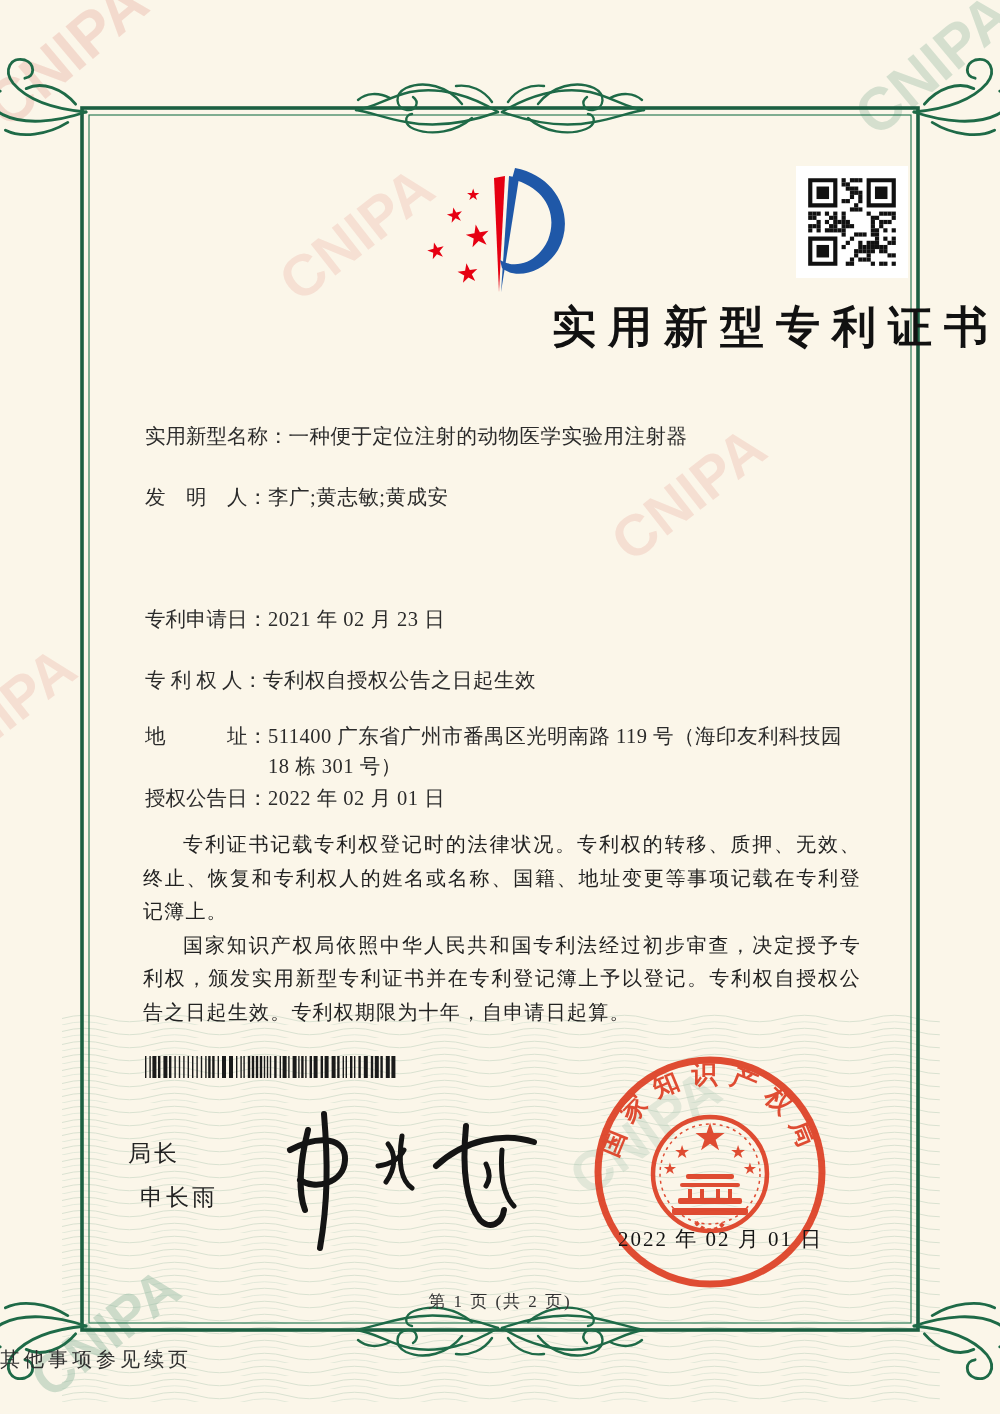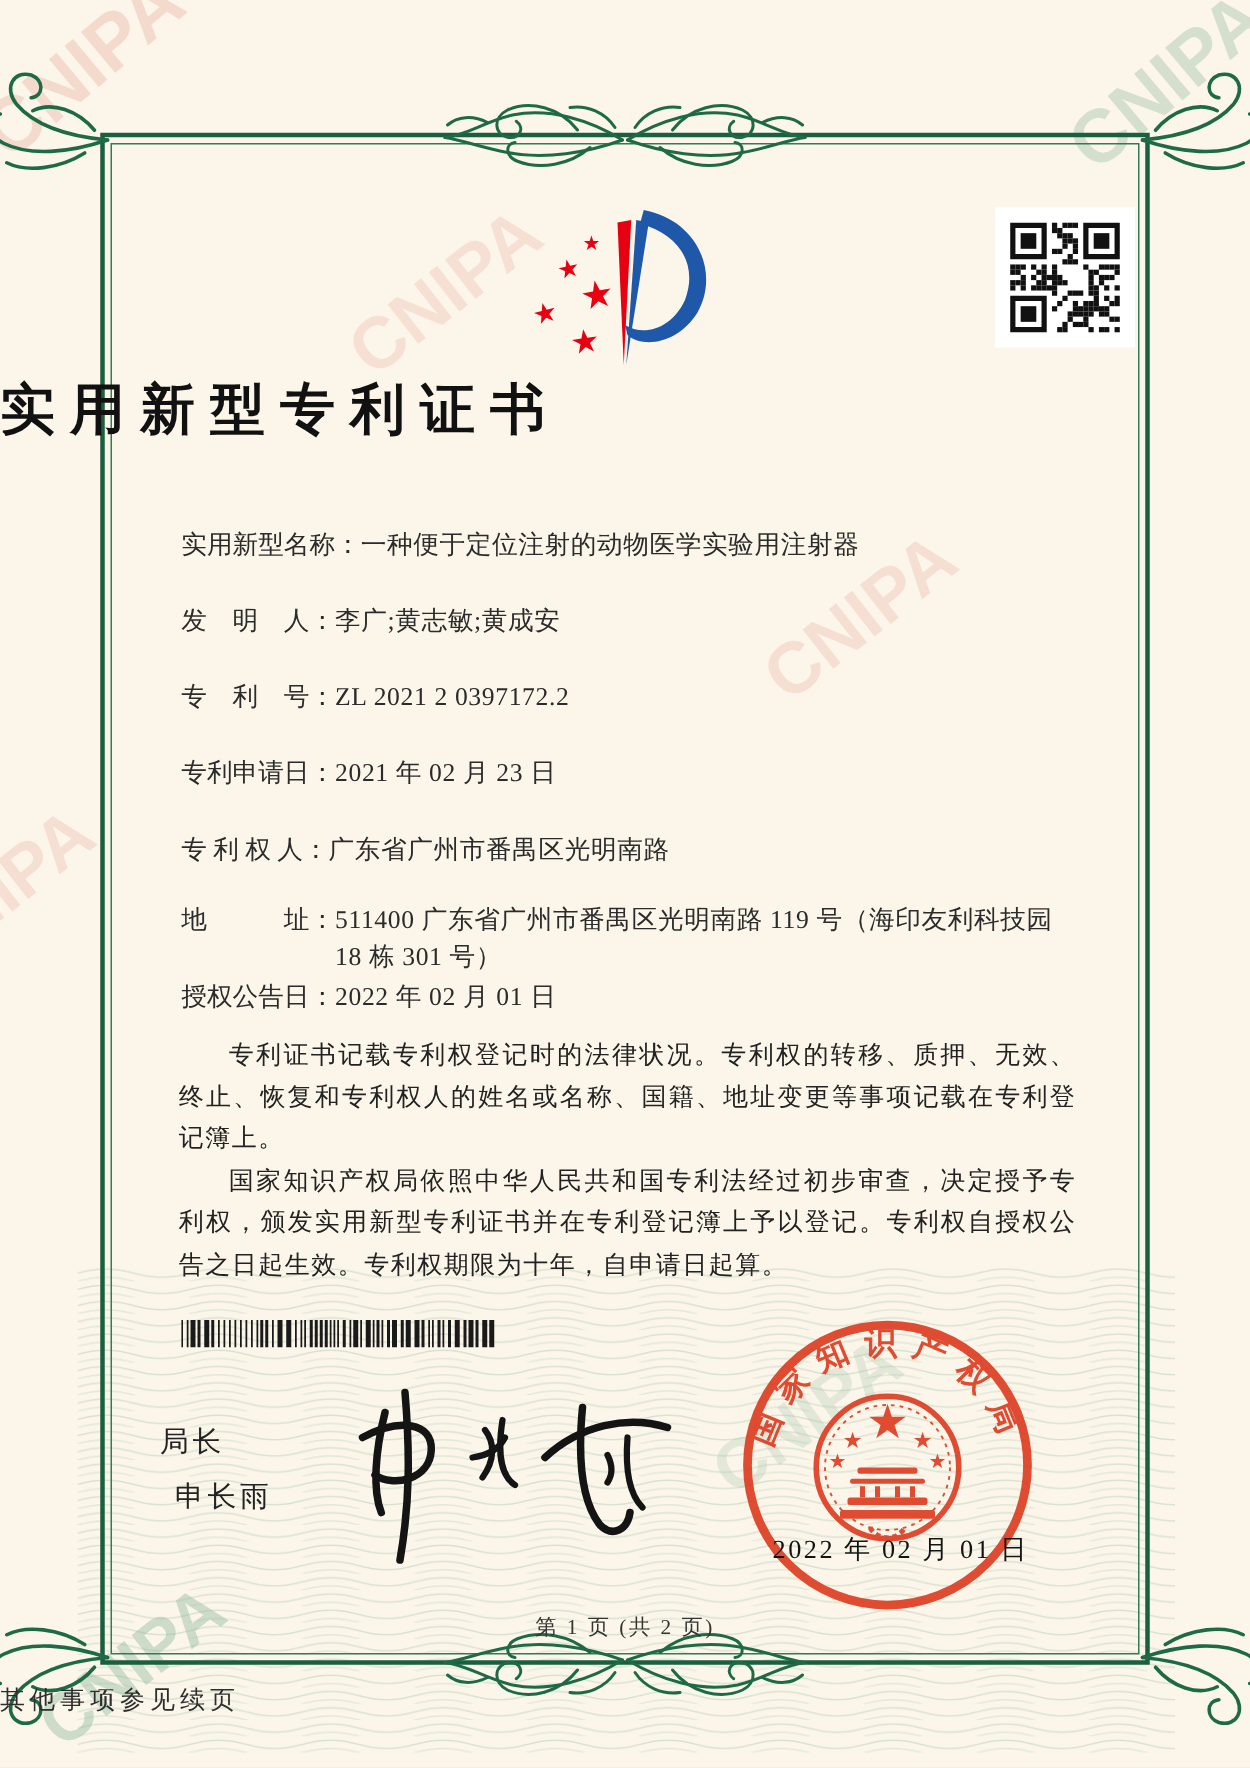--- a/index.html
+++ b/index.html
@@ -32,21 +32,21 @@
     font-size:21px;letter-spacing:2px;color:#2a2a2a;
   }
   .logo{position:absolute;left:418px;top:160px;}
   .qr-box{
     position:absolute;left:796px;top:166px;
     width:112px;height:112px;background:#ffffff;
     display:flex;align-items:center;justify-content:center;
   }
   .doc-title{
     position:absolute;left:0;top:298px;width:100%;
-    text-align:left;
+    text-align:right;
     font-size:44px;font-weight:700;letter-spacing:12px;color:#111;
   }
   
   .row{position:absolute;left:145px;width:740px;font-size:20.5px;line-height:1.45;color:#2b2b2b;}
   .row .lbl{display:inline-block;vertical-align:top;white-space:pre;}
   .row .val{display:inline-block;vertical-align:top;max-width:600px;letter-spacing:.5px;}
   .row2col .pair2{position:absolute;left:370px;top:0;white-space:nowrap;}
   
   .body-text{
     position:absolute;left:143px;top:828px;width:718px;
@@ -277,28 +277,25 @@
   </div>
 
   <div class="doc-title">实用新型专利证书</div>
 
   <div class="row" style="top:422px;">
     <span class="lbl">实用新型名称：</span><span class="val">一种便于定位注射的动物医学实验用注射器</span>
   </div>
   <div class="row" style="top:483px;">
     <span class="lbl">发　明　人：</span><span class="val">李广;黄志敏;黄成安</span>
   </div>
-  <div class="row" style="top:544px;">
-    <span class="lbl">专　利　号：</span><span class="val">ZL 2021 2 0397172.2</span>
-  </div>
   <div class="row" style="top:605px;">
     <span class="lbl">专利申请日：</span><span class="val">2021 年 02 月 23 日</span>
   </div>
   <div class="row" style="top:666px;">
-    <span class="lbl">专 利 权 人：</span><span class="val">广东省广州市番禺区光明南路</span>
+    <span class="lbl">专 利 权 人：</span><span class="val">专利权自授权公告之日起生效</span>
   </div>
   <div class="row" style="top:722px;text-decoration:underline;">
     <span class="lbl">地　　　址：</span><span class="val" style="width:600px;">511400 广东省广州市番禺区光明南路 119 号（海印友利科技园 18 栋 301 号）</span>
   </div>
   <div class="row row2col" style="top:784px;">
     <span class="pair1"><span class="lbl">授权公告日：</span><span class="val">2022 年 02 月 01 日</span></span>
   </div>
 
   <div class="body-text">
     <p>专利证书记载专利权登记时的法律状况。专利权的转移、质押、无效、终止、恢复和专利权人的姓名或名称、国籍、地址变更等事项记载在专利登记簿上。</p>

